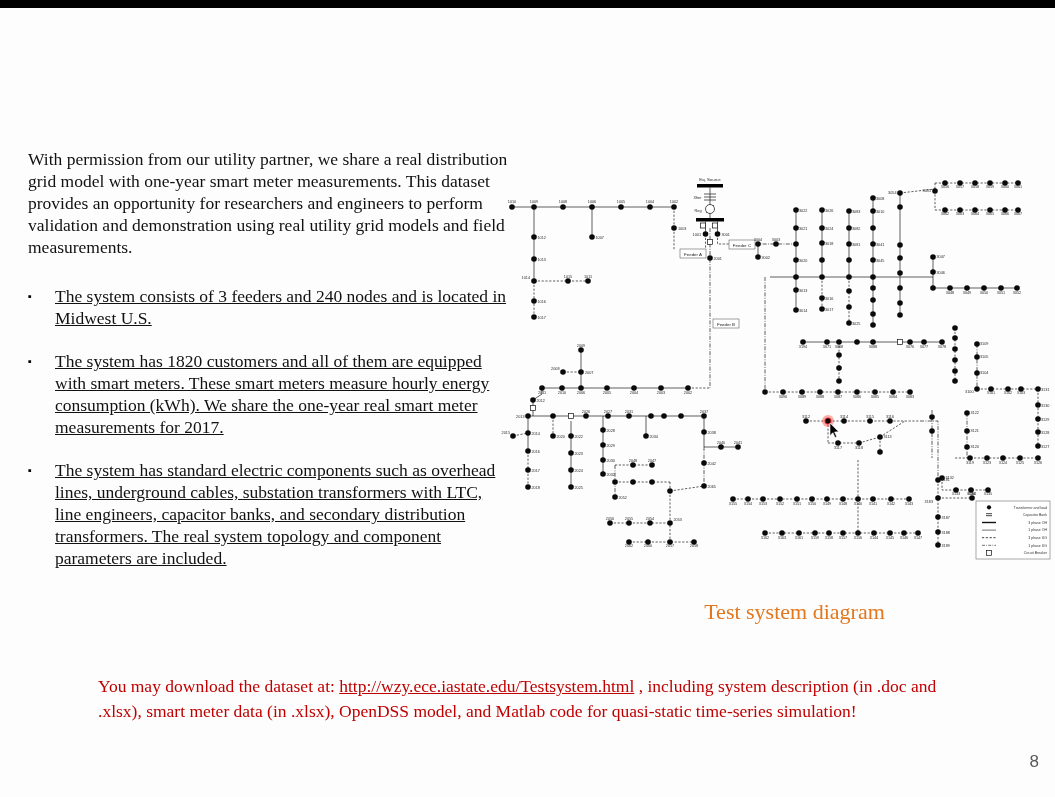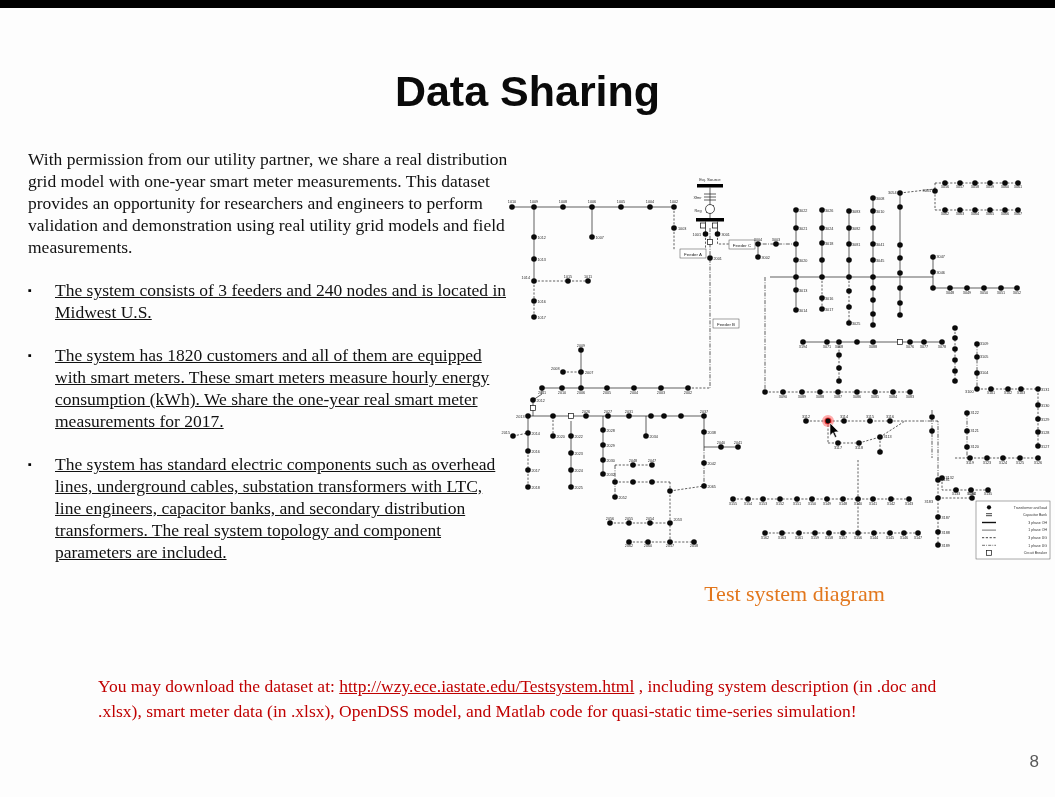--- a/index.html
+++ b/index.html
@@ -2,41 +2,40 @@
 <html><head>
 <meta charset="utf-8">
 <style>
   html,body{margin:0;padding:0;background:#2a2a2a;}
   .slide{position:relative;width:1055px;height:797px;background:#fdfdfd;overflow:hidden;
          font-family:"Liberation Serif",serif;color:#111;}
   .topbar{position:absolute;left:0;top:0;width:1055px;height:8px;background:#000;}
   .title{position:absolute;left:0;top:38px;width:1055px;text-align:center;
          font-family:"Liberation Sans",sans-serif;font-weight:bold;font-size:43px;color:#0a0a0a;}
   .leftcol{position:absolute;left:28px;top:148px;width:484px;font-size:17.5px;line-height:22px;}
-  .intro{margin:0 0 21px 0;}
+  .intro{margin:0 0 27px 0;}
   .blist{margin:0;padding:0;list-style:none;}
   .blist li{display:flex;margin-top:21px;}
   .bullet-glyph{flex:0 0 27px;font-size:11px;line-height:22px;color:#000;}
   .btext{flex:1;text-decoration:underline;}
   .diagram-wrap{position:absolute;left:500px;top:160px;width:555px;height:410px;}
   .caption{position:absolute;left:500px;top:581px;width:555px;text-align:center;
            font-size:22px;padding-left:34px;box-sizing:border-box;}
   .footer{position:absolute;left:98px;top:674px;width:860px;text-align:left;
           font-size:17.5px;line-height:24.5px;}
   .footer a{color:inherit;text-decoration:underline;cursor:pointer;}
   .pagenum{position:absolute;right:16px;top:752px;font-family:"Liberation Sans",sans-serif;
            font-size:17px;color:#595959;}
 </style>
 </head>
 <body>
 
 <div class="slide">
   <div class="topbar" style="background: rgb(0, 0, 0);"></div>
 
-  <h1 class="title">Data Sharing</h1>
 
   <div class="leftcol">
     <p class="intro">With permission from our utility partner, we share a real distribution grid model with one-year smart meter measurements. This dataset provides an opportunity for researchers and engineers to perform validation and demonstration using real utility grid models and field measurements.</p>
     <ul class="blist">
       <li>
         <span class="bullet-glyph">▪</span>
         <span class="btext">The system consists of 3 feeders and 240 nodes and is located in Midwest U.S.</span>
       </li>
       <li>
         <span class="bullet-glyph">▪</span>
@@ -580,20 +579,20 @@
         <text x="547" y="386.5" text-anchor="end" font-size="3.5" fill="#333">1 phase UG</text>
         <rect x="486.6" y="390.5" width="4.8" height="4.8" fill="#fff" stroke="#111" stroke-width="0.7"></rect>
         <text x="547" y="394.1" text-anchor="end" font-size="3.5" fill="#333">Circuit Breaker</text>
         <circle cx="328" cy="261" r="6" fill="rgba(255,70,70,0.45)"></circle>
         <circle cx="328" cy="261" r="3.6" fill="rgba(215,0,0,0.65)"></circle>
         <circle cx="328" cy="261" r="2.4" fill="#0a0a0a"></circle>
         <path d="M330,263 l0,12.6 l2.9,-2.9 l2.1,4.8 l1.7,-0.8 l-2.1,-4.7 l4.1,-0.2 Z" fill="#000" stroke="#fff" stroke-width="0.6"></path>
       </svg>
   </div>
 
-  <div class="caption" style="color: rgb(226, 119, 29);">Test system diagram</div>
+  <div class="caption" style="color: rgb(226, 119, 29); margin-top: 18px;">Test system diagram</div>
 
   <div class="footer" style="color: rgb(192, 0, 0);">
     <span>You may download the dataset at: </span><a href="#">http://wzy.ece.iastate.edu/Testsystem.html</a><span> , including system description (in .doc and .xlsx), smart meter data (in .xlsx), OpenDSS model, and Matlab code for quasi-static time-series simulation!</span>
   </div>
 
   <div class="pagenum">8</div>
 </div>
 
 </body></html>

